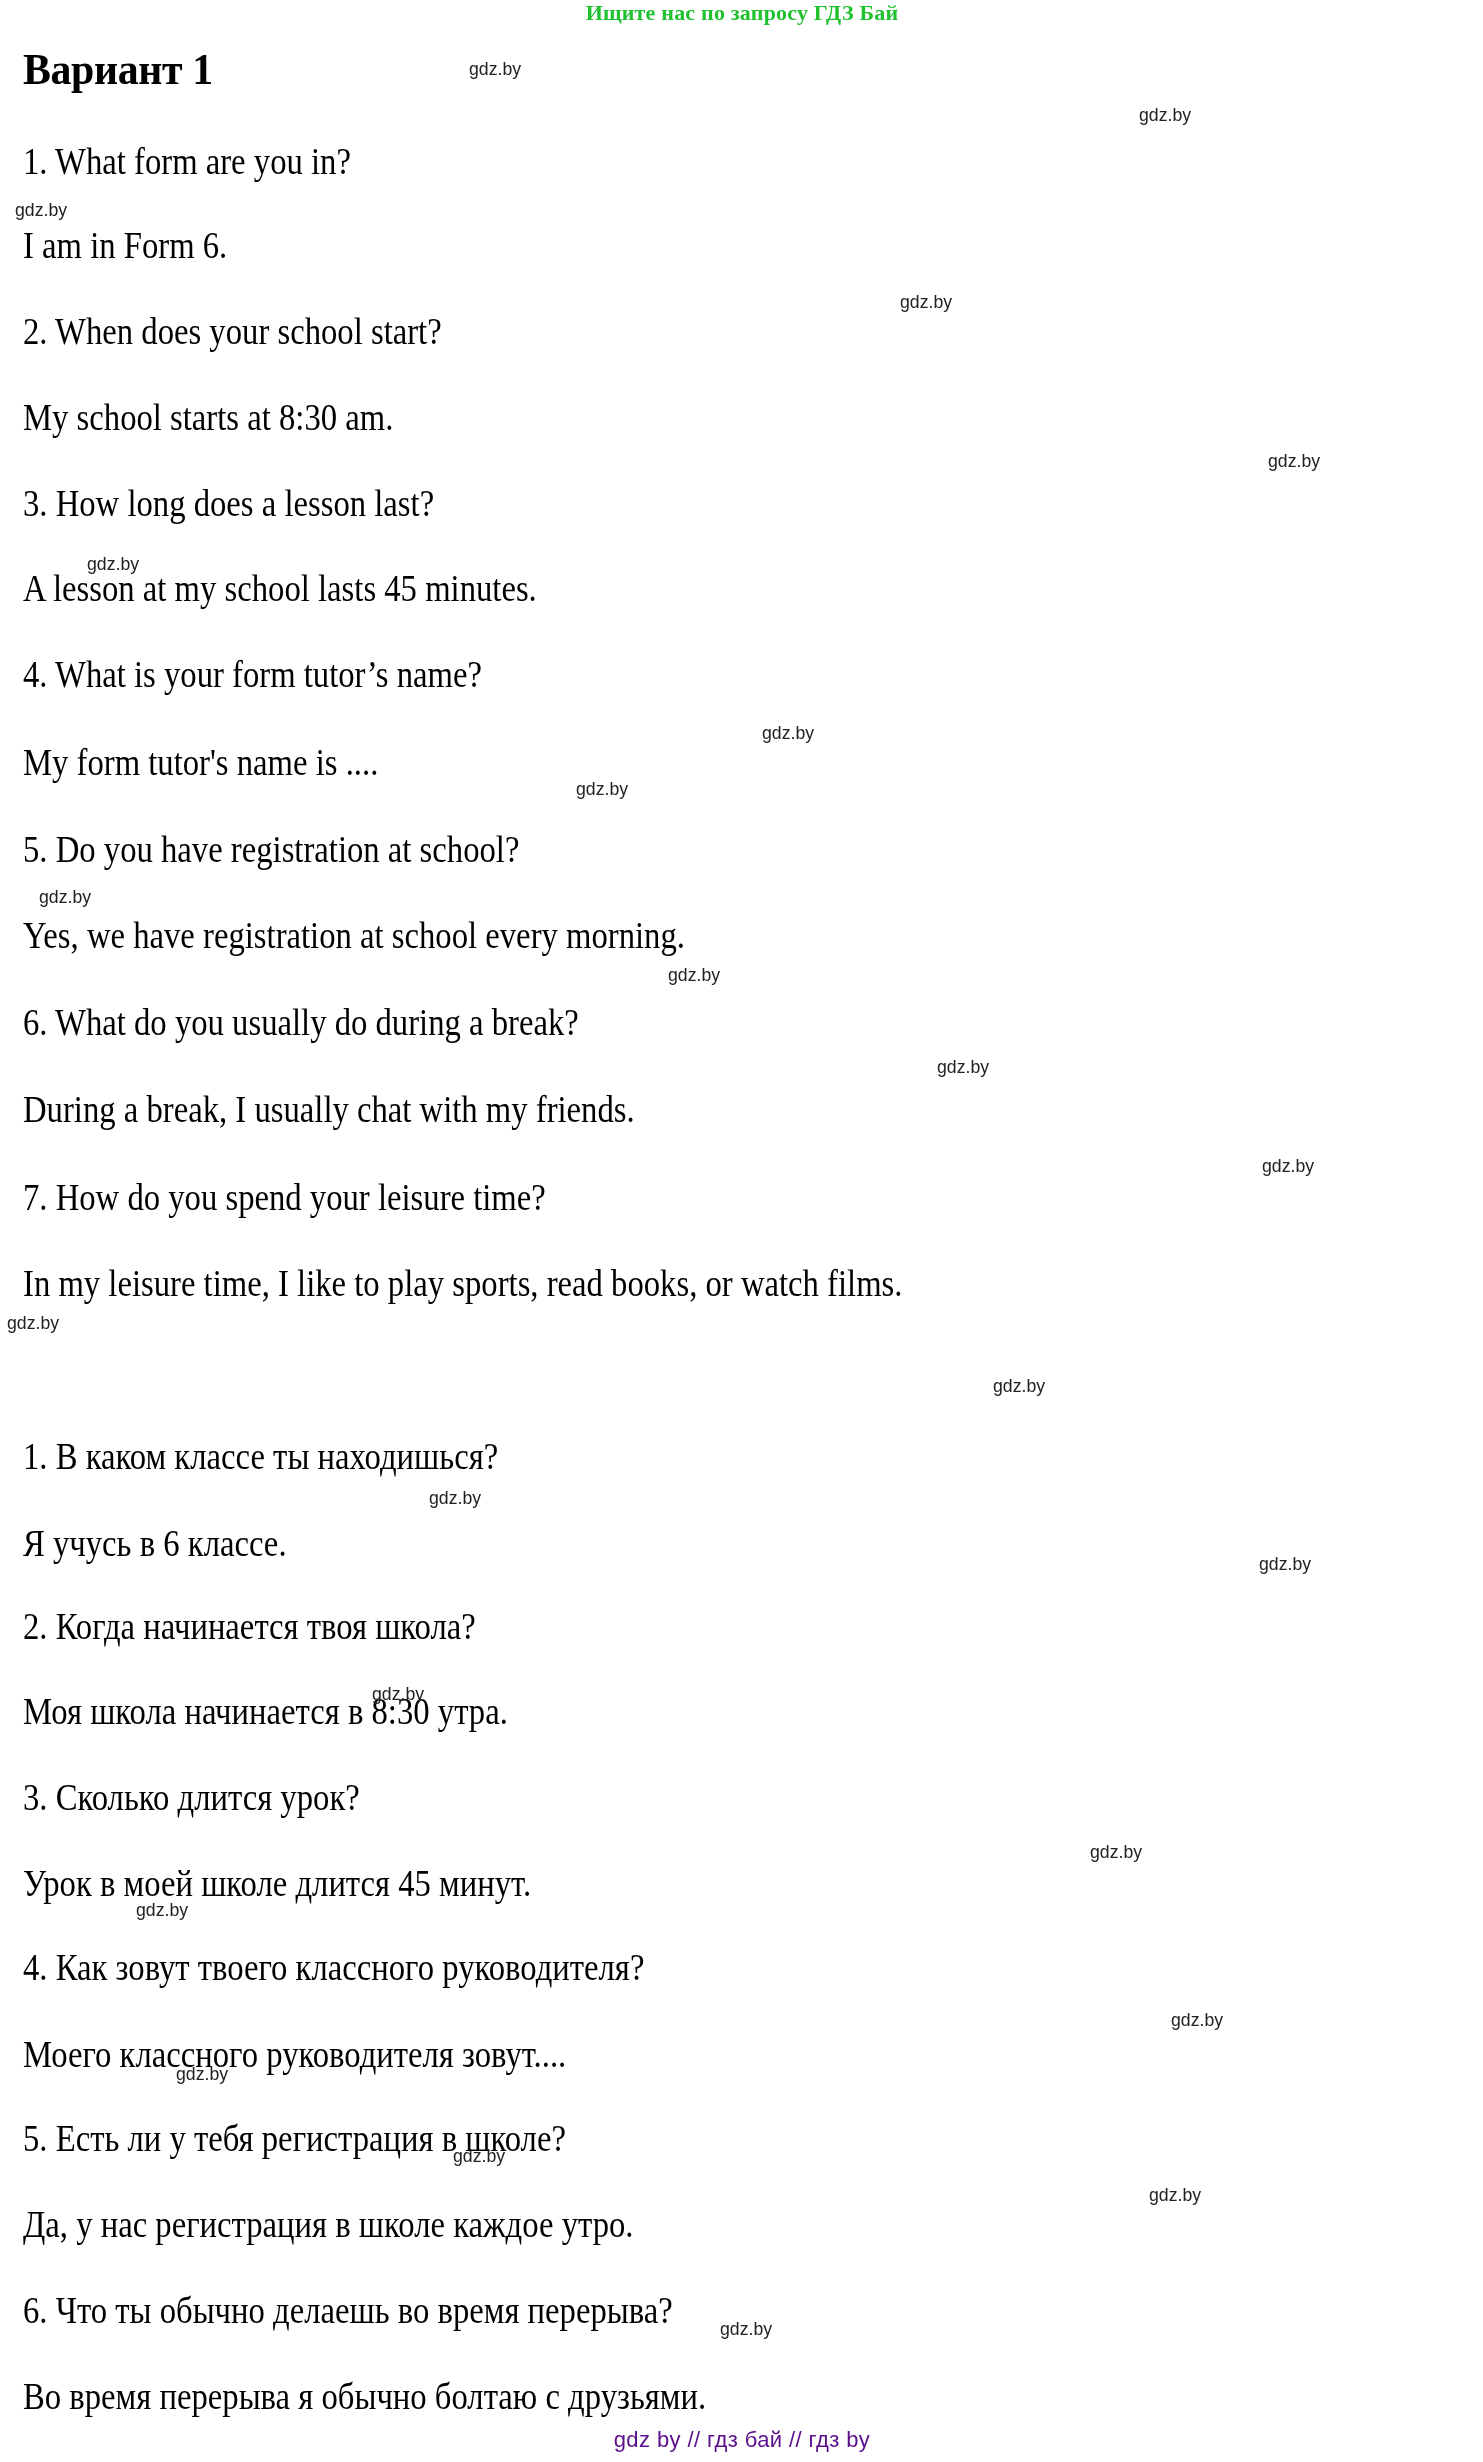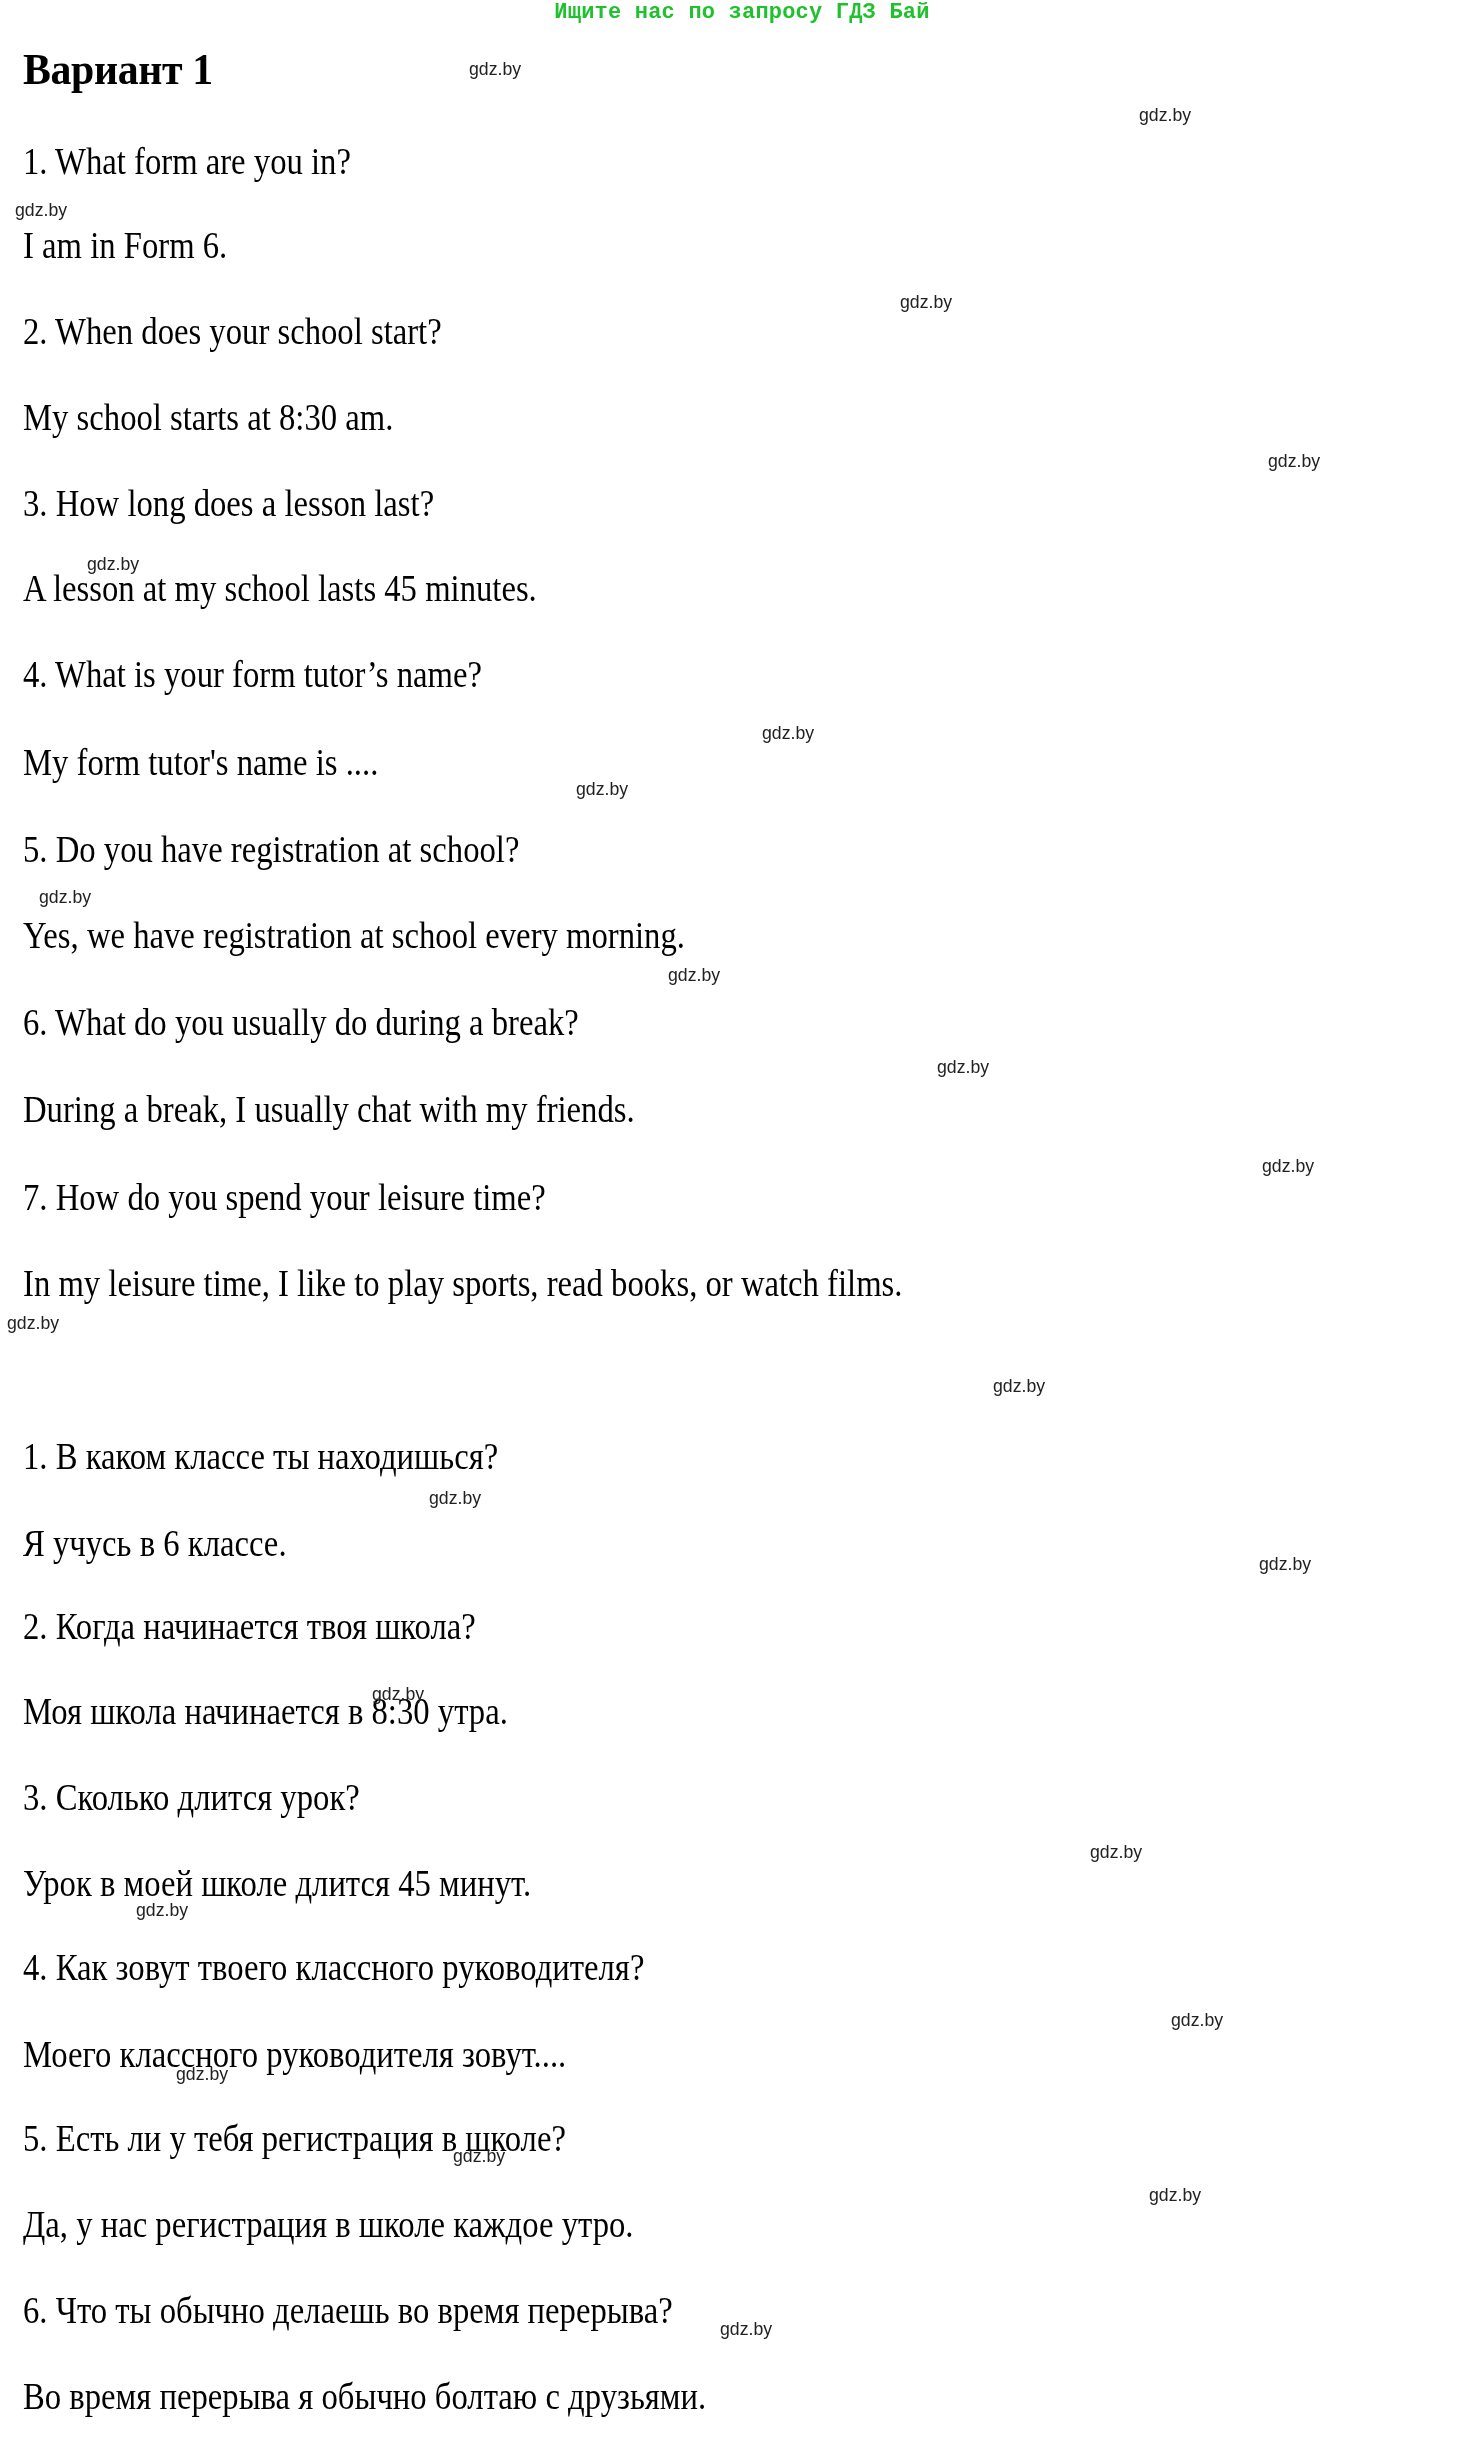--- a/index.html
+++ b/index.html
@@ -19,21 +19,21 @@
     overflow: hidden;
   }
 
   
   .top-banner {
     position: absolute;
     top: 0px;
     left: 0;
     width: 1484px;
     text-align: center;
-    font-family: Liberation Mono, monospace;
+    font-family: Liberation Serif, serif;
     font-size: 22px;
     font-weight: 600;
     letter-spacing: 0.2px;
     color: #1fc22e;
     white-space: nowrap;
   }
 
   
   .variant-heading {
     position: absolute;
@@ -144,15 +144,16 @@
       <div class="wm" style="left: 372px; top: 1683px;">gdz.by</div>
       <div class="wm" style="left: 1090px; top: 1841px;">gdz.by</div>
       <div class="wm" style="left: 136px; top: 1899px;">gdz.by</div>
       <div class="wm" style="left: 1171px; top: 2009px;">gdz.by</div>
       <div class="wm" style="left: 176px; top: 2063px;">gdz.by</div>
       <div class="wm" style="left: 453px; top: 2145px;">gdz.by</div>
       <div class="wm" style="left: 1149px; top: 2184px;">gdz.by</div>
       <div class="wm" style="left: 720px; top: 2318px;">gdz.by</div>
     </div>
 
+  <div class="footer" style="color: rgb(91, 15, 140);">gdz by  //  гдз бай  //  гдз by</div>
 
 </div>
 
 
 </body></html>

